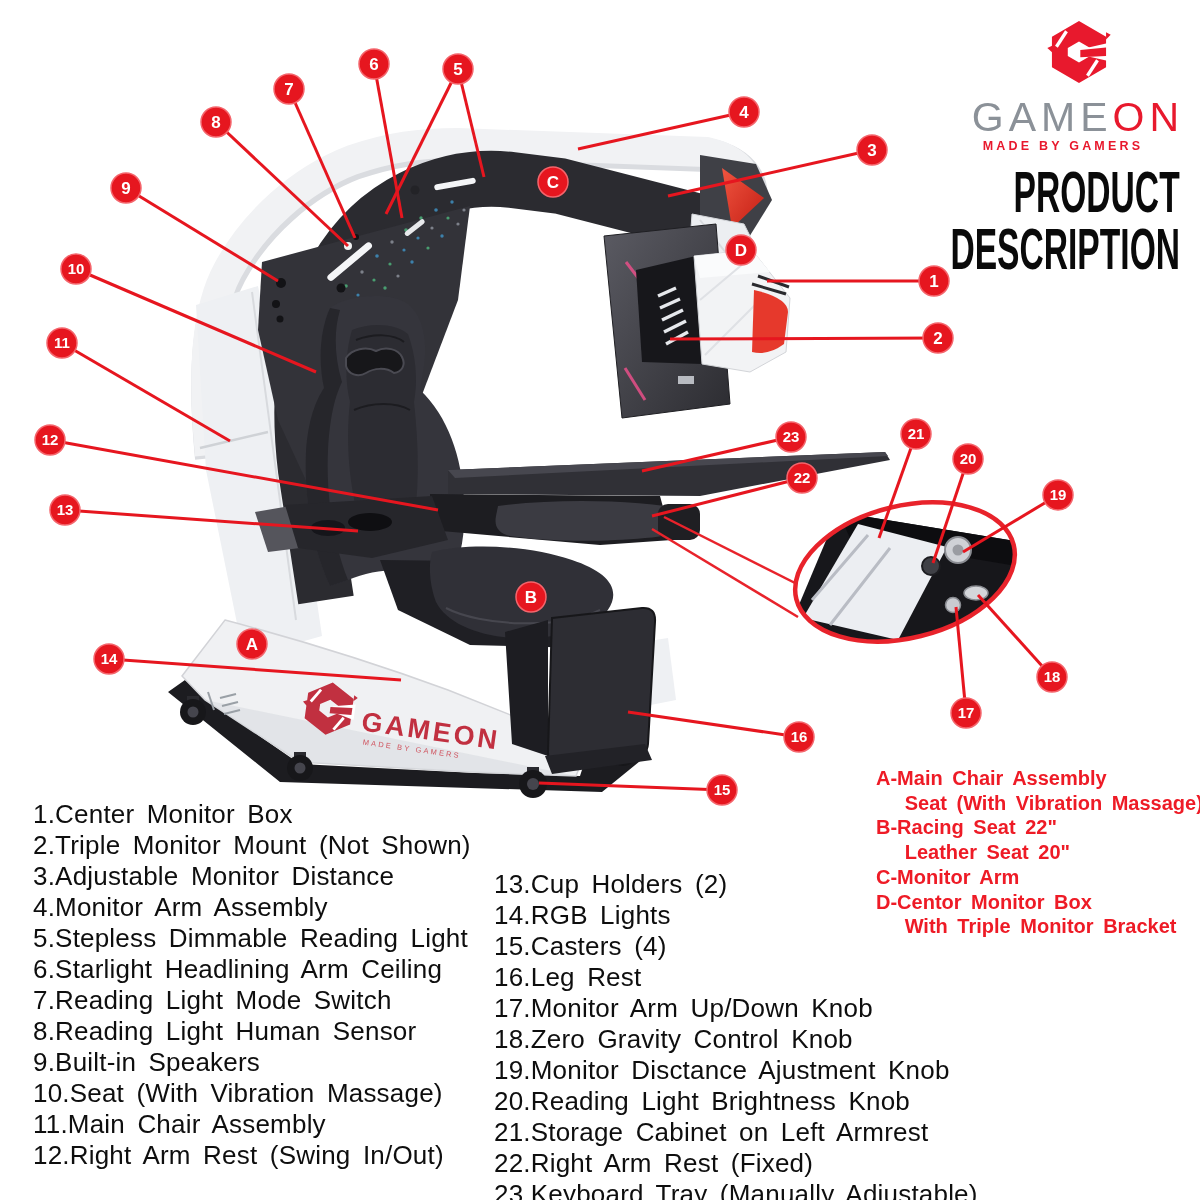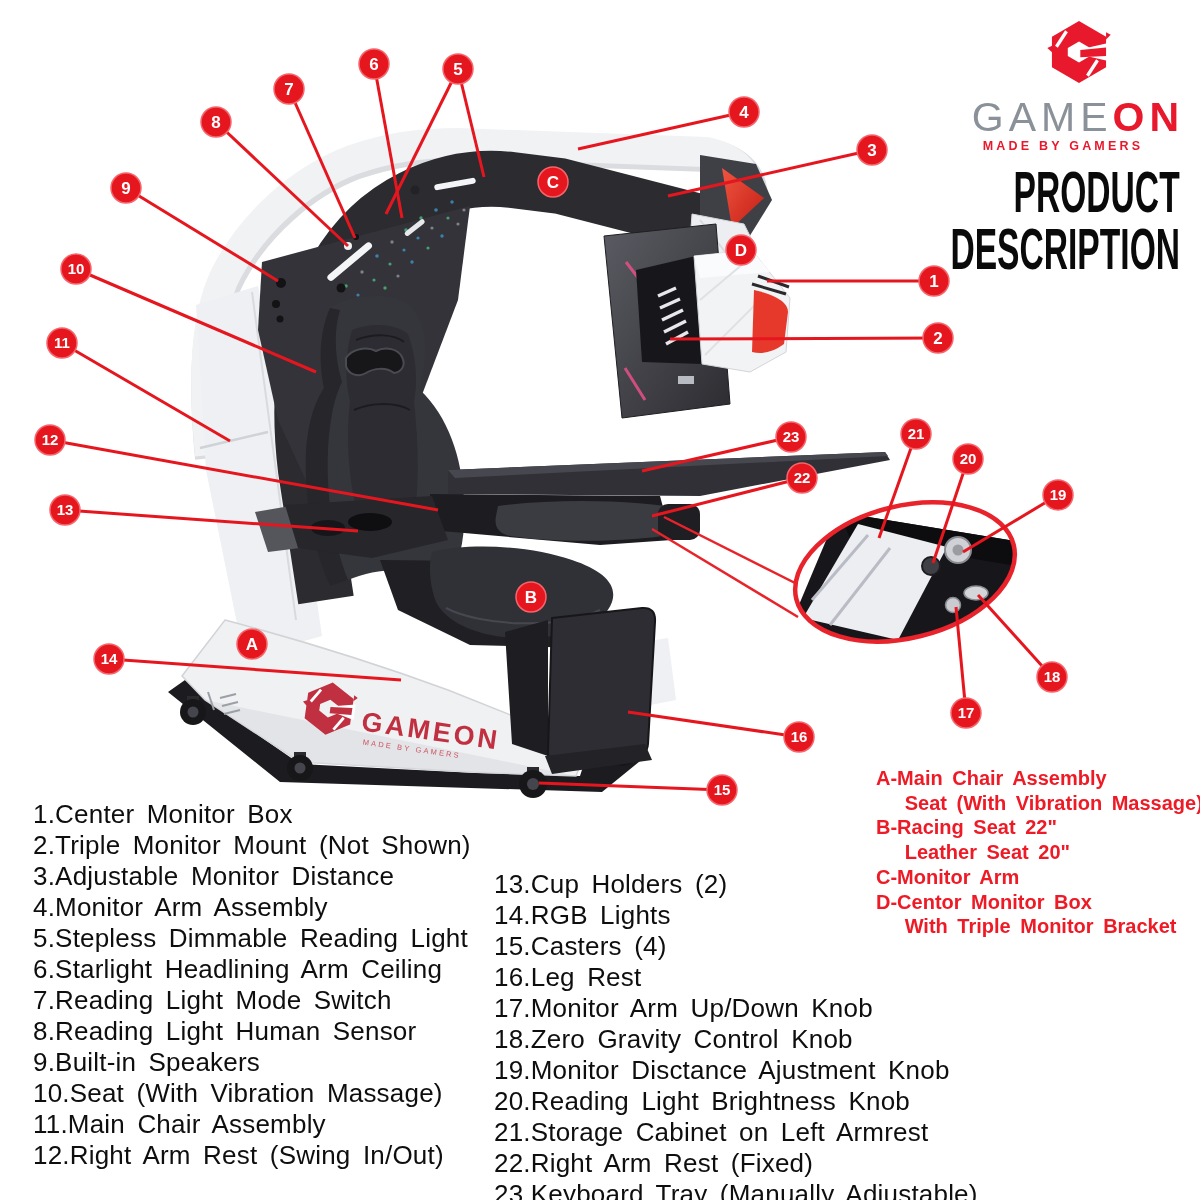--- a/index.html
+++ b/index.html
@@ -5,21 +5,21 @@
   html,body{margin:0;padding:0;width:1200px;height:1200px;background:#ffffff;overflow:hidden;
             font-family:"Liberation Sans",sans-serif;}
   #stage{position:relative;width:1200px;height:1200px;}
   .abs{position:absolute;}
   #diagram-svg{position:absolute;left:0;top:0;}
 
   
   #brand-mark{left:1046px;top:12px;width:66px;height:80px;color:#e8192d;}
   #brand-wordmark{top:94px;right:16px;font-size:41px;letter-spacing:5px;white-space:nowrap;}
   #brand-wordmark .game{color:#8b9198;font-weight:400;margin-top:37px;}
-  #brand-wordmark .on{color:#e8192d;font-weight:700;}
+  #brand-wordmark .on{color:#e8192d;font-weight:400;}
   #brand-tagline{top:139px;right:16px;width:242px;text-align:center;font-size:12.5px;
                  letter-spacing:3.2px;color:#e8192d;font-weight:700;white-space:nowrap;}
   .headline{right:20px;font-size:42px;font-weight:700;color:#0a0a0a;letter-spacing:0px;
             transform:scale(.80,1.38);transform-origin:top right;white-space:nowrap;}
   #headline-1{top:160px;}
   #headline-2{top:217px;}
 
   
   .legend{color:#0e0e0e;font-size:26px;line-height:31px;word-spacing:5px;
           letter-spacing:.2px;white-space:pre;}

